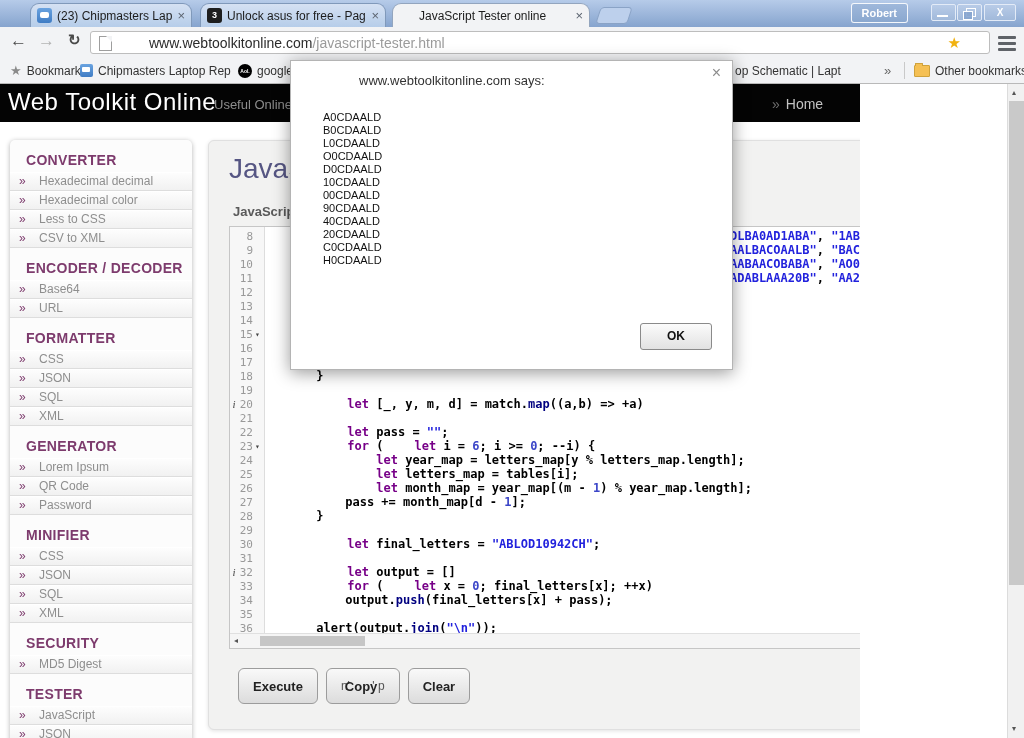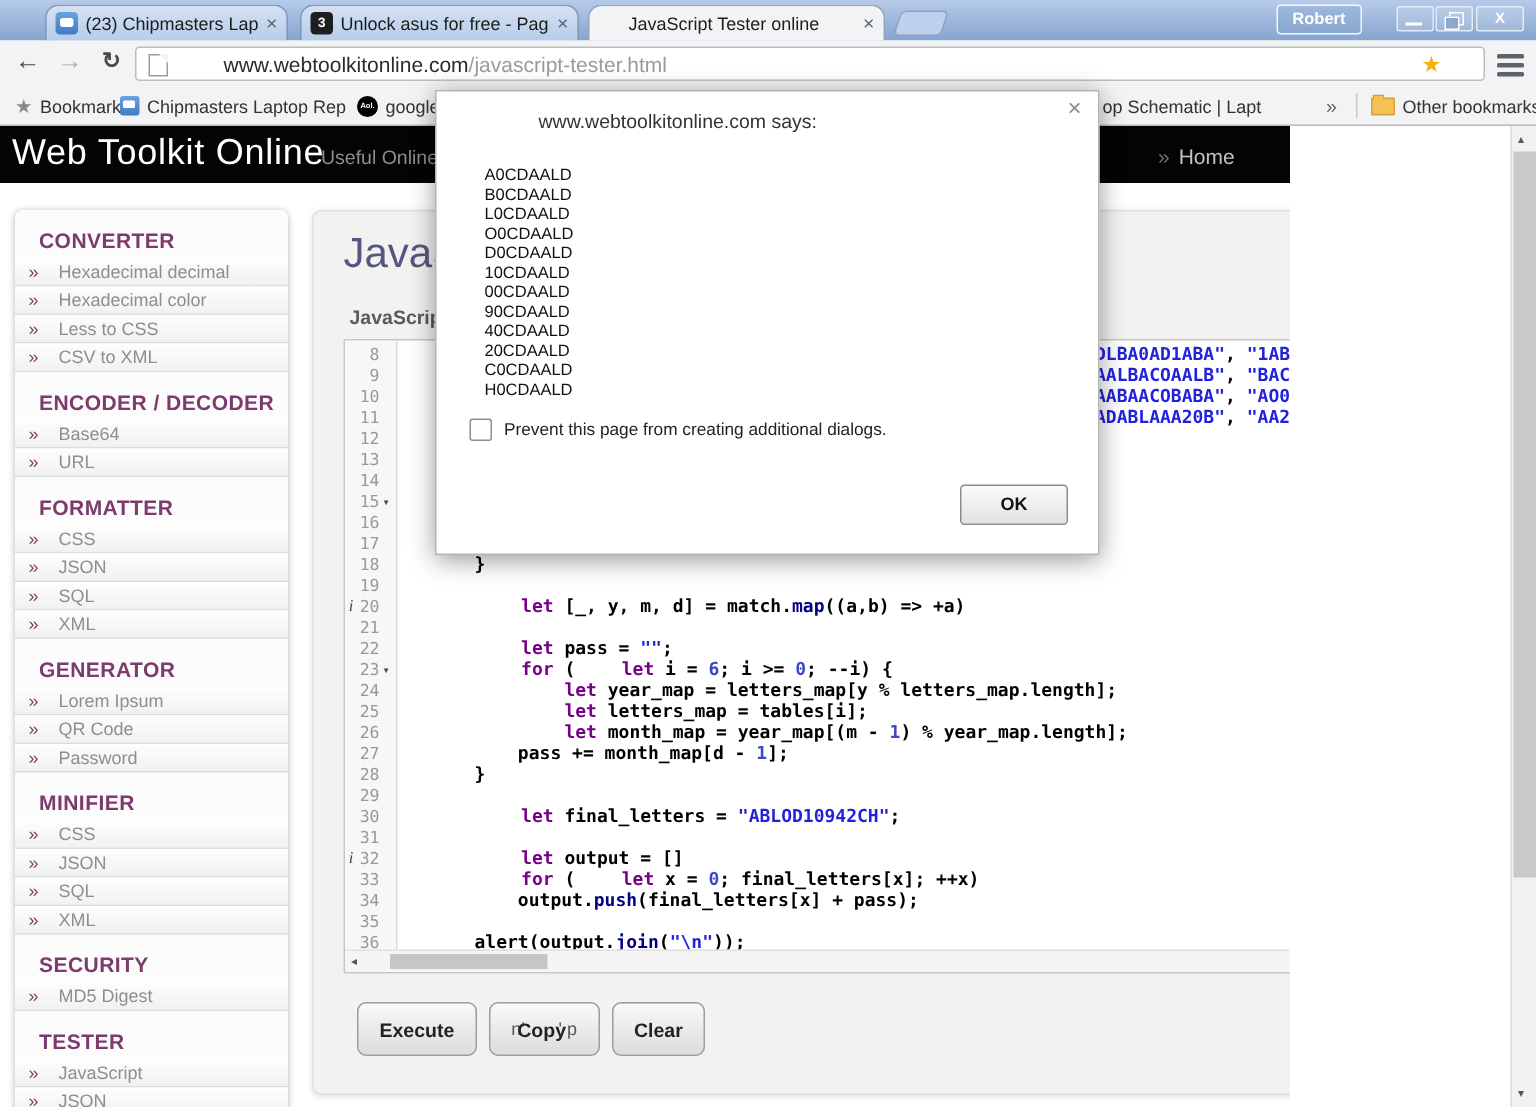--- a/index.html
+++ b/index.html
@@ -533,20 +533,16 @@
         <div class="dlg-line">O0CDAALD</div>
         <div class="dlg-line">D0CDAALD</div>
         <div class="dlg-line">10CDAALD</div>
         <div class="dlg-line">00CDAALD</div>
         <div class="dlg-line">90CDAALD</div>
         <div class="dlg-line">40CDAALD</div>
         <div class="dlg-line">20CDAALD</div>
         <div class="dlg-line">C0CDAALD</div>
         <div class="dlg-line">H0CDAALD</div>
       </div>
-    <div class="abs dlg-checkrow">
-      <span class="dlg-box"></span>
-      <span class="dlg-checklabel">Prevent this page from creating additional dialogs.</span>
-    </div>
     <div class="abs dlg-ok">OK</div>
   </div>
 
 </div>
 
 </body></html>

